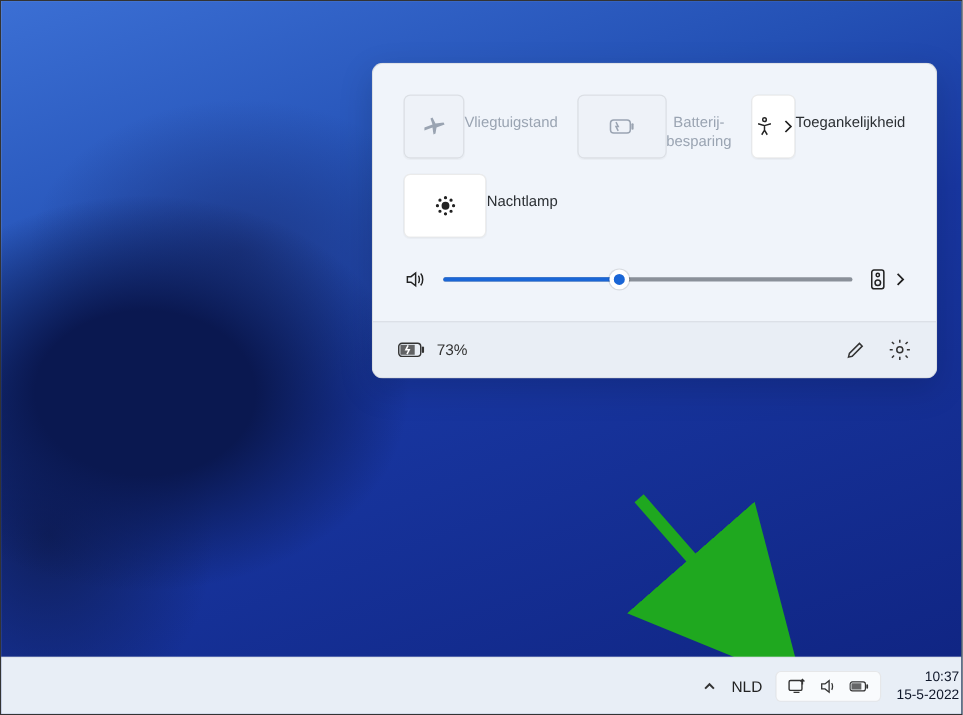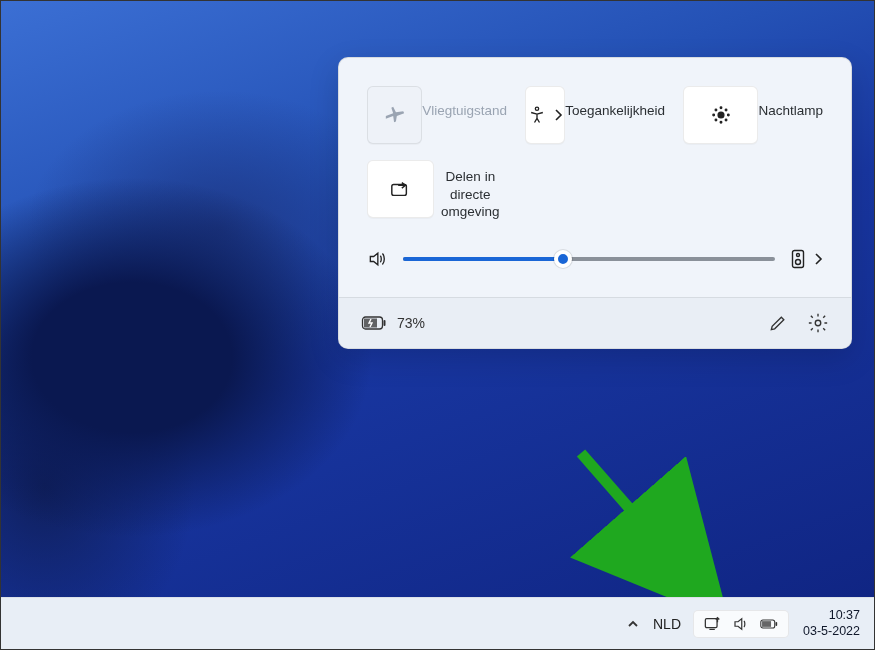--- a/index.html
+++ b/index.html
@@ -14,21 +14,21 @@
   background:
     radial-gradient(ellipse 400px 300px at 15% 55%, #0a1850 0%, #0a1850 25%, transparent 60%),
     radial-gradient(ellipse 350px 250px at 25% 35%, #1e3a8a 0%, transparent 55%),
     radial-gradient(ellipse 300px 350px at 5% 75%, #0f1f5c 0%, transparent 50%),
     linear-gradient(160deg, #3b6fd4 0%, #2451b5 30%, #1836a0 50%, #0f2380 100%);
 }
 .taskbar {
   position: absolute; left: 0; right: 0; bottom: 0; height: 52px;
   background: #e8eef6;
   display: flex; align-items: center; justify-content: flex-end;
-  padding: 0 14px;
+  padding: 0 2px;
   border-top: 1px solid rgba(0,0,0,0.05);
 }
 .tray-chevron { width: 24px; height: 24px; display:flex; align-items:center; justify-content:center; margin-right: 8px; color:#444; }
 .tray-lang { font-size: 14px; color:#222; margin-right: 12px; }
 .tray-group {
   display:flex; align-items:center; gap:10px;
   padding: 4px 10px;
   background: rgba(255,255,255,0.75);
   border: 1px solid rgba(0,0,0,0.08);
   border-radius: 5px;
@@ -116,20 +116,33 @@
       <div class="tile disabled">
         <span>
           <svg width="22" height="22" viewBox="0 0 24 24" fill="none" stroke="#9aa4b2" stroke-width="1.6">
             <path d="M2 16l8-3 1 7 2-1 1-6 8-3-1-2-8 1-3-6-2 1 2 6-8 3z" fill="#9aa4b2" stroke="none"></path>
           </svg>
         </span>
       </div>
       <div class="tile-label muted">Vliegtuigstand</div>
     </div>
 
+    <div class="tile-wrap">
+      <div class="tile disabled">
+        <span>
+          <svg width="26" height="18" viewBox="0 0 26 18" fill="none" stroke="#9aa4b2" stroke-width="1.4">
+            <rect x="3" y="3" width="18" height="12" rx="3"></rect>
+            <rect x="22" y="6" width="2" height="6" rx="1" fill="#9aa4b2" stroke="none"></rect>
+            <path d="M8 5l2 4h-2l2 4" stroke="#9aa4b2" stroke-width="1.4"></path>
+          </svg>
+        </span>
+      </div>
+      <div class="tile-label muted" style="white-space: pre-line;">Batterij-
+besparing</div>
+    </div>
 
     <div class="tile-wrap">
       <div class="tile active">
         <span>
           <svg width="20" height="20" viewBox="0 0 24 24" fill="none" stroke="#222" stroke-width="1.6">
             <circle cx="12" cy="4.5" r="2"></circle>
             <path d="M5 9l7 2 7-2M12 11v5M9 21l3-5 3 5"></path>
           </svg>
         </span>
         <span>
@@ -153,32 +166,20 @@
             <circle cx="6.5" cy="6.5" r="0.9" fill="#222"></circle>
             <circle cx="17.5" cy="6.5" r="0.9" fill="#222"></circle>
             <circle cx="6.5" cy="17.5" r="0.9" fill="#222"></circle>
             <circle cx="17.5" cy="17.5" r="0.9" fill="#222"></circle>
           </svg>
         </span>
       </div>
       <div class="tile-label">Nachtlamp</div>
     </div>
 
-    <div class="tile-wrap">
-      <div class="tile active">
-        <span>
-          <svg width="22" height="20" viewBox="0 0 24 22" fill="none" stroke="#222" stroke-width="1.6">
-            <rect x="3" y="6" width="16" height="12" rx="2"></rect>
-            <path d="M14 4l4 3-4 3" fill="none"></path>
-            <path d="M10 7h8"></path>
-          </svg>
-        </span>
-      </div>
-      <div class="tile-label">Delen in directe omgeving</div>
-    </div>
 
     <div></div>
   </div>
 
   <div class="slider-row">
     <span class="slider-icon">
       <svg width="20" height="20" viewBox="0 0 24 24" fill="none" stroke="#222" stroke-width="1.6">
         <path d="M4 9v6h4l5 4V5L8 9H4z" fill="none"></path>
         <path d="M16 8c1.5 1.5 1.5 6.5 0 8"></path>
         <path d="M18.5 5.5c3 3 3 10 0 13"></path>
@@ -267,15 +268,15 @@
     <span class="tray-icon">
       <svg width="22" height="14" viewBox="0 0 22 14" fill="none" stroke="#333" stroke-width="1.3">
         <rect x="1" y="2" width="17" height="10" rx="2.5"></rect>
         <rect x="19" y="4.5" width="2" height="5" rx="1" fill="#333" stroke="none"></rect>
         <rect x="2.5" y="3.5" width="11" height="7" fill="#333" opacity="0.75" stroke="none"></rect>
       </svg>
     </span>
   </div>
   <div class="tray-clock">
     <div>10:37</div>
-    <div>03-5-2022</div>
+    <div>15-5-2022</div>
   </div>
 </div>
 
 </body></html>

